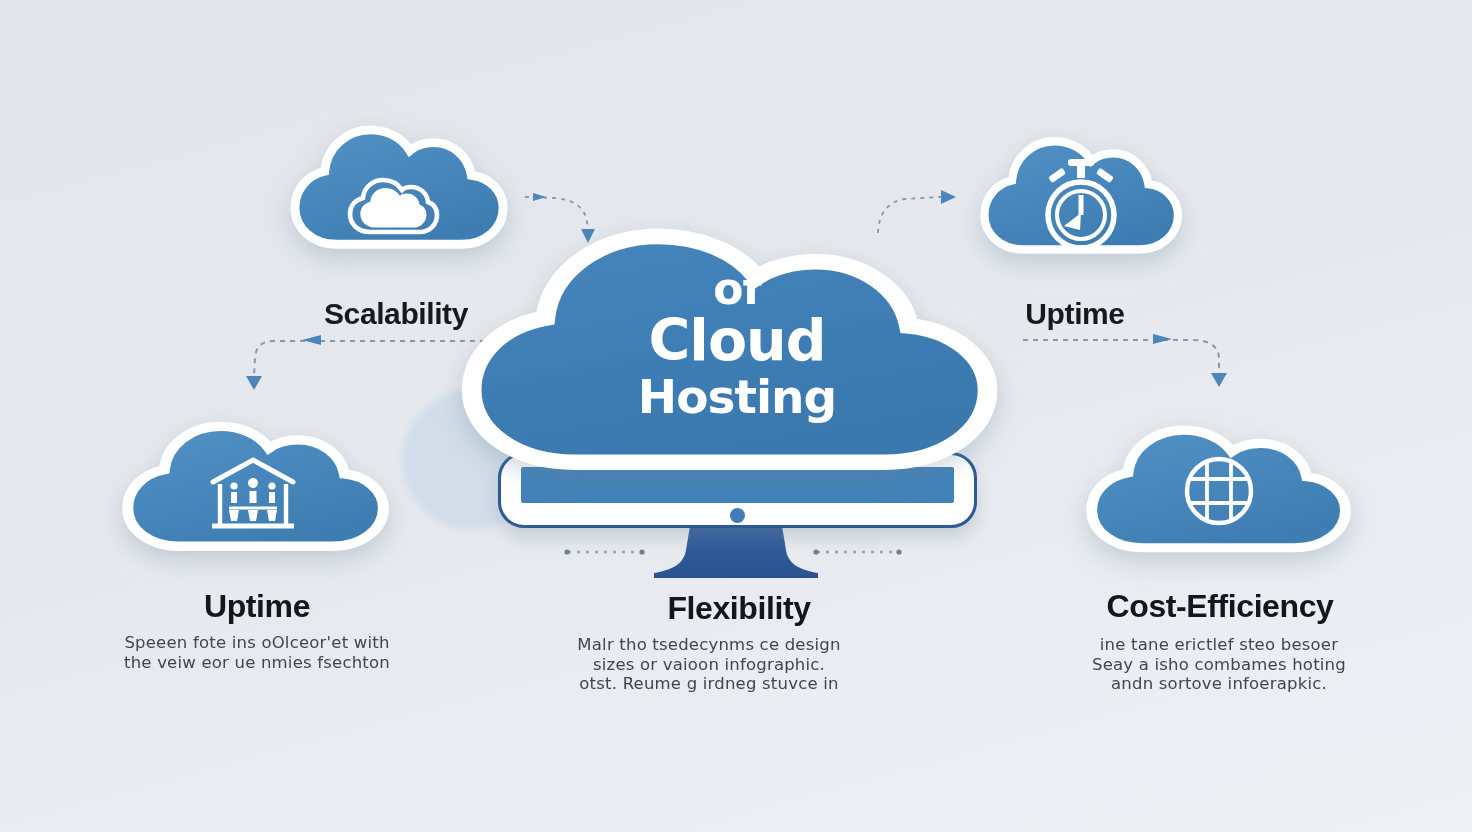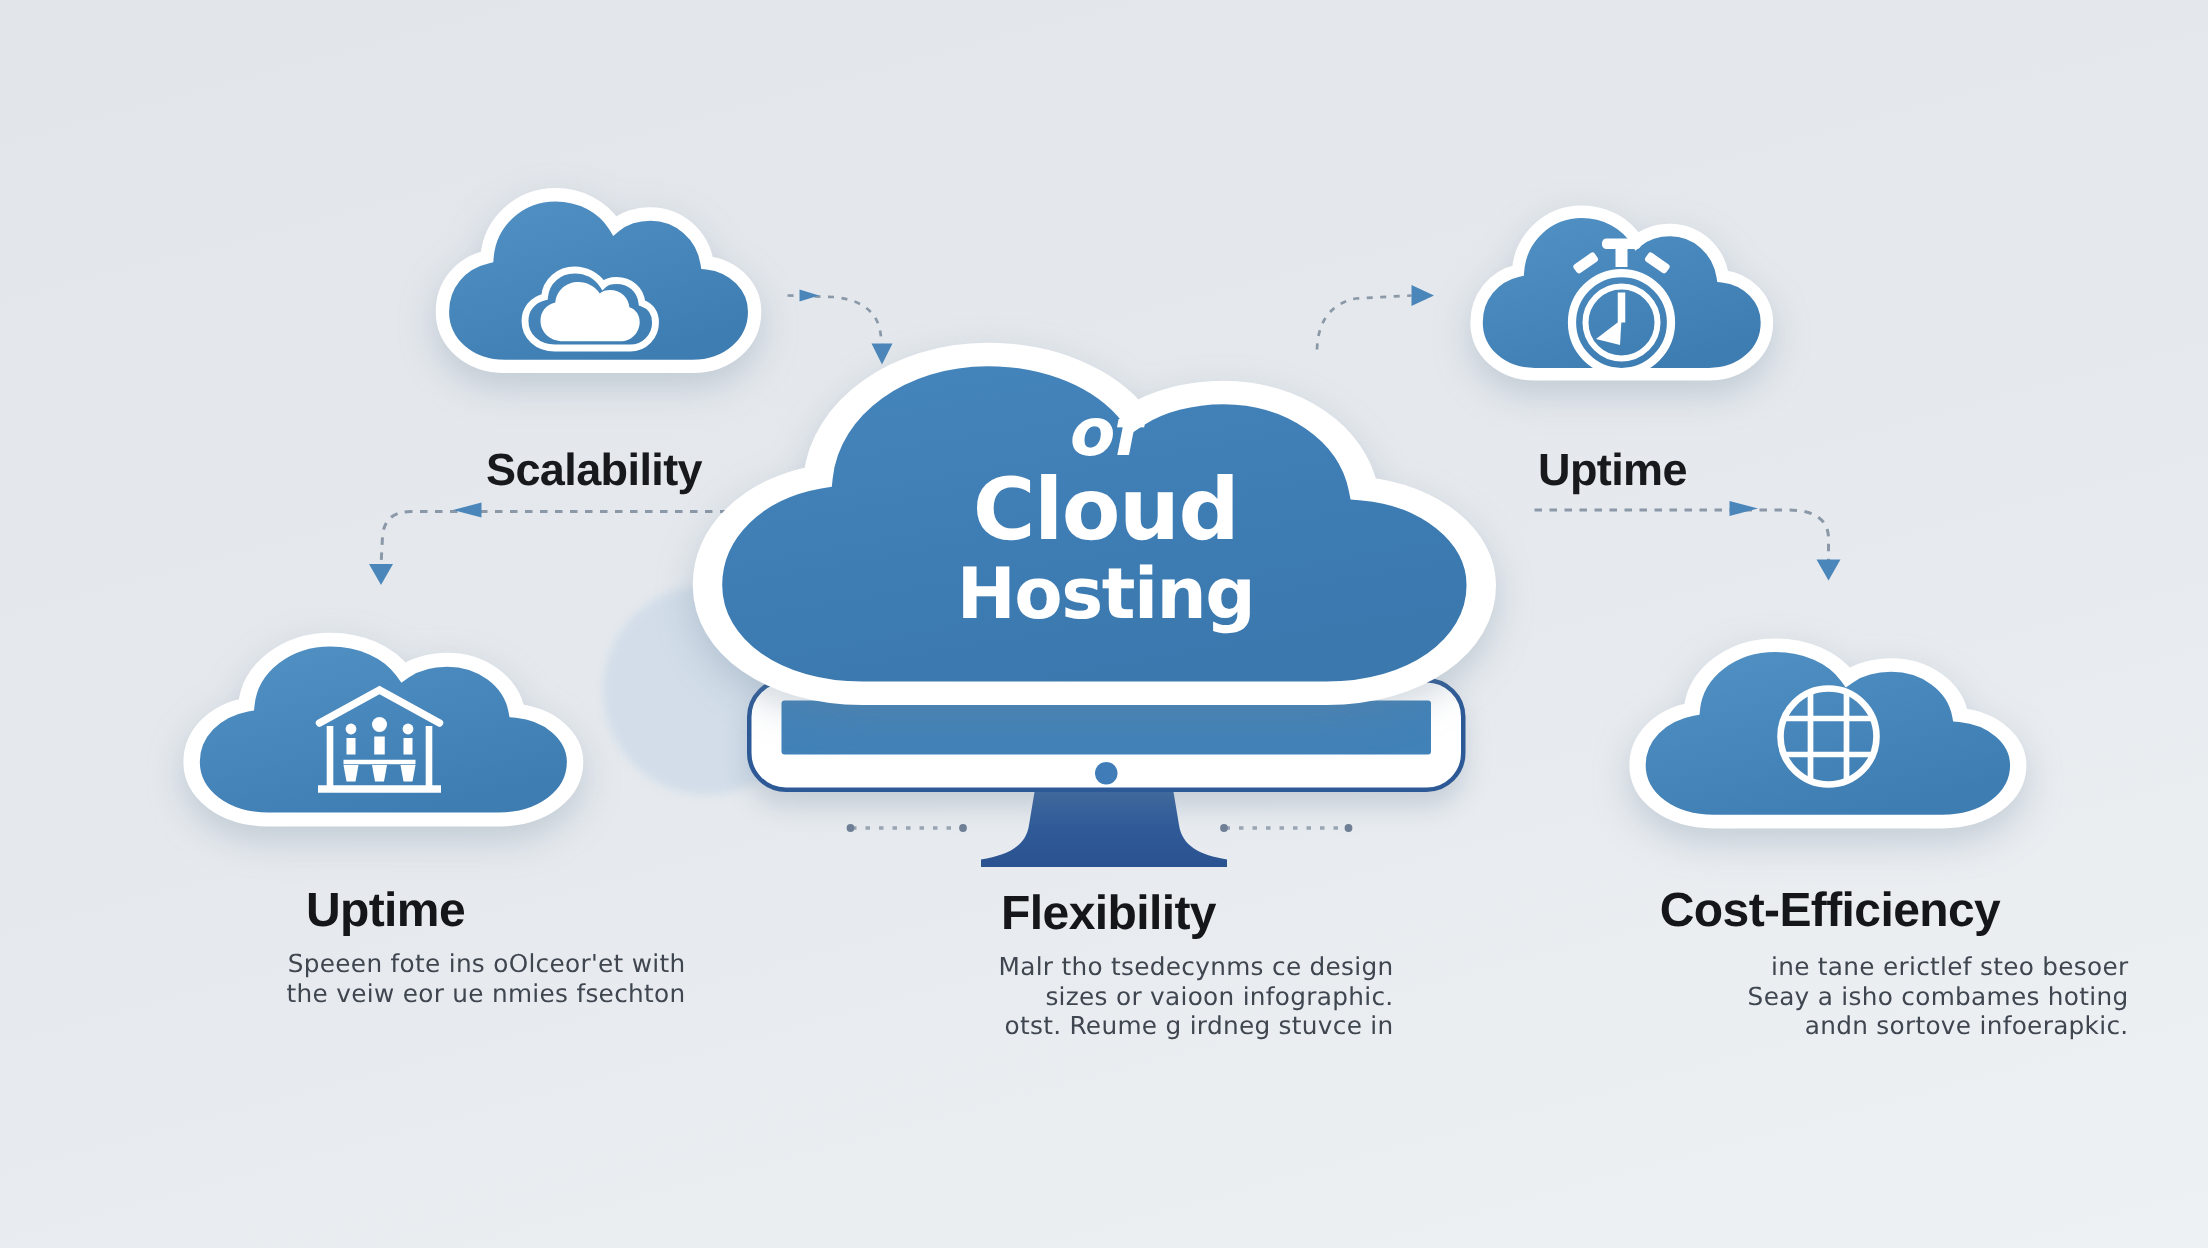--- a/index.html
+++ b/index.html
@@ -17,30 +17,30 @@
   svg.icon{position:absolute;z-index:5;}
   .top-label{
     position:absolute;transform:translateX(-50%);z-index:6;
     font-size:30px;font-weight:800;color:#17191c;letter-spacing:-0.4px;white-space:nowrap;
   }
   .big-label{
     position:absolute;transform:translateX(-50%);z-index:6;
     font-size:32px;font-weight:800;color:#141619;letter-spacing:-0.4px;white-space:nowrap;
   }
   .desc{
-    position:absolute;transform:translateX(-50%);z-index:6;width:400px;text-align:right;
+    position:absolute;transform:translateX(-50%);z-index:6;width:400px;text-align:center;
     font-family:"DejaVu Sans",sans-serif;font-size:16.5px;line-height:19.5px;
     color:#3f4650;letter-spacing:.2px;
   }
   .cloud-title{
     position:absolute;left:737px;top:266px;transform:translateX(-50%);z-index:6;
     text-align:center;color:#ffffff;font-weight:bold;font-family:"DejaVu Sans",sans-serif;
     letter-spacing:-1px;
   }
-  .cloud-title .l1{font-size:44px;line-height:46px;font-style:italic;}
+  .cloud-title .l1{font-size:44px;line-height:46px;}
   .cloud-title .l2{font-size:57px;line-height:56px;}
   .cloud-title .l3{font-size:47px;line-height:58px;}
   .monitor{
     position:absolute;left:498px;top:452px;width:479px;height:76px;z-index:3;
     background:#ffffff;border:3px solid #2d5a96;border-radius:26px;box-sizing:border-box;
     box-shadow:0 10px 16px rgba(105,128,152,.25);
   }
   .screen-strip{
     position:absolute;left:20px;top:12px;right:20px;height:36px;background:#4182b8;border-radius:2px;
   }
@@ -190,21 +190,21 @@
 
   <div class="big-label" style="left:257px;top:588px">Uptime</div>
   <div class="big-label" style="left:739px;top:590px">Flexibility</div>
   <div class="big-label" style="left:1220px;top:588px">Cost-Efficiency</div>
 
   
   <div class="desc" style="left:257px;top:633px">
     <div>Speeen fote ins oOlceor'et with</div>
     <div>the veiw eor ue nmies fsechton</div>
   </div>
-  <div class="desc" style="left:729px;top:635px">
+  <div class="desc" style="left:709px;top:635px">
     <div>Malr tho tsedecynms ce design</div>
     <div>sizes or vaioon infographic.</div>
     <div>otst. Reume g irdneg stuvce in</div>
   </div>
   <div class="desc" style="left:1219px;top:635px">
     <div>ine tane erictlef steo besoer</div>
     <div>Seay a isho combames hoting</div>
     <div>andn sortove infoerapkic.</div>
   </div>
 

